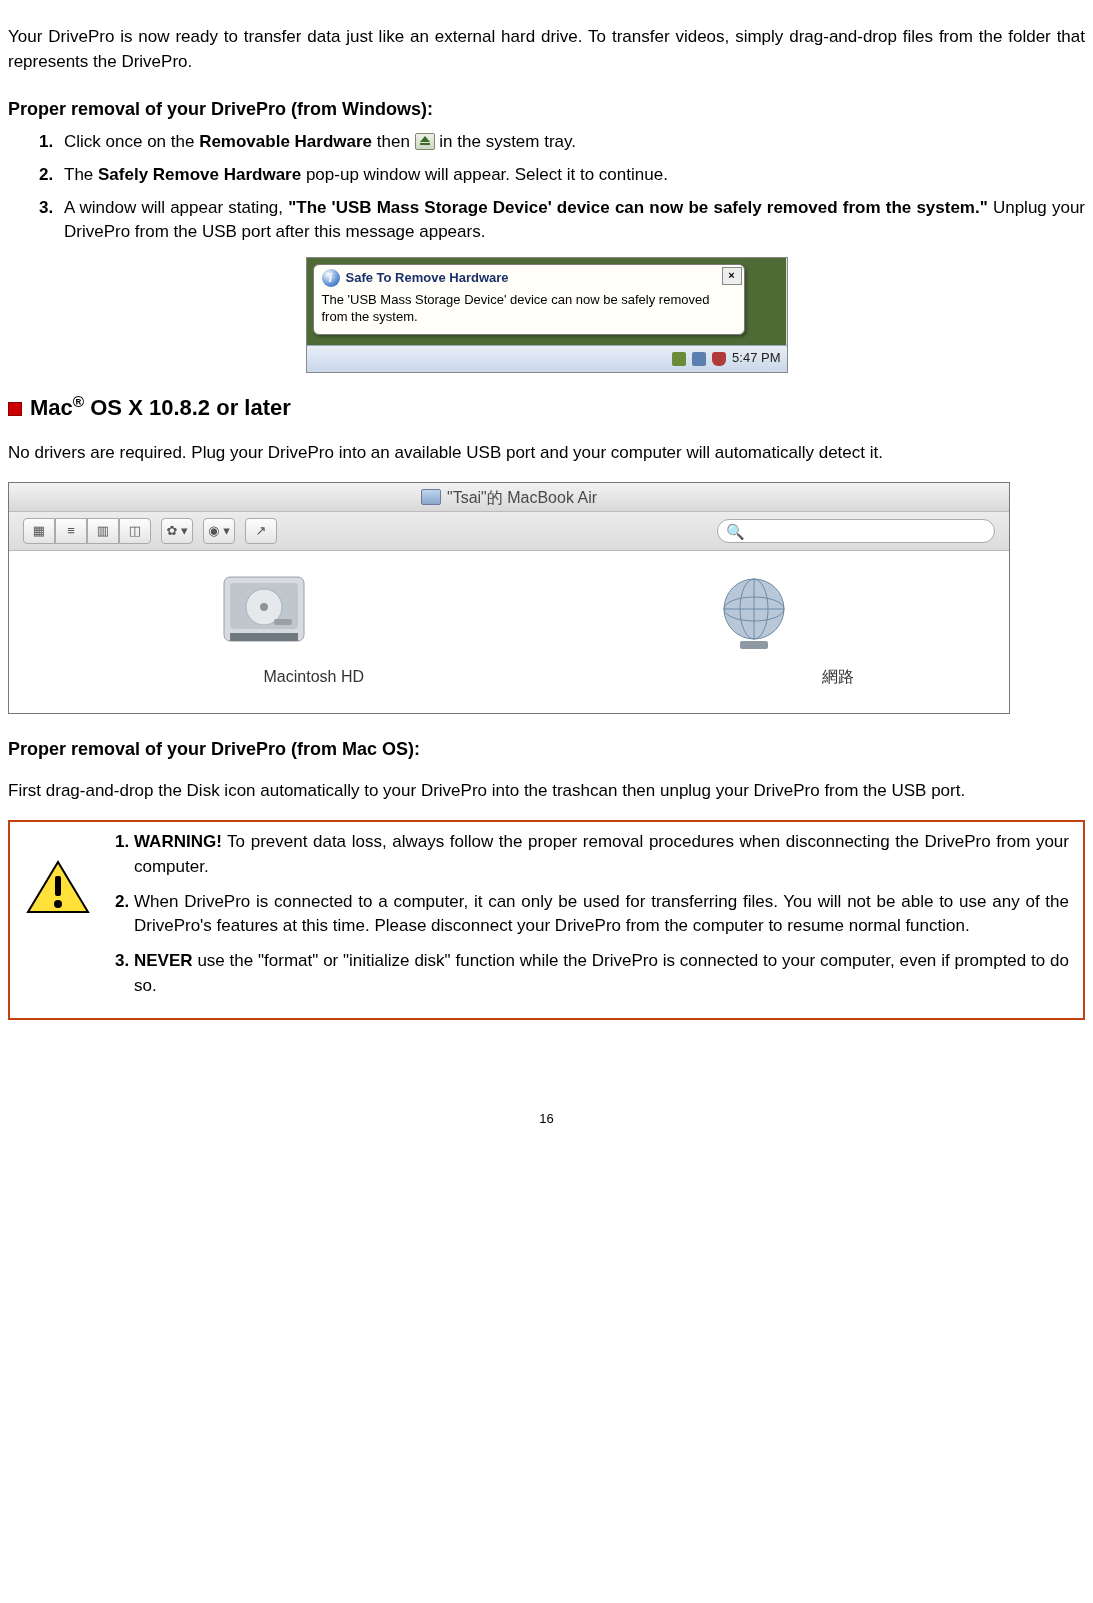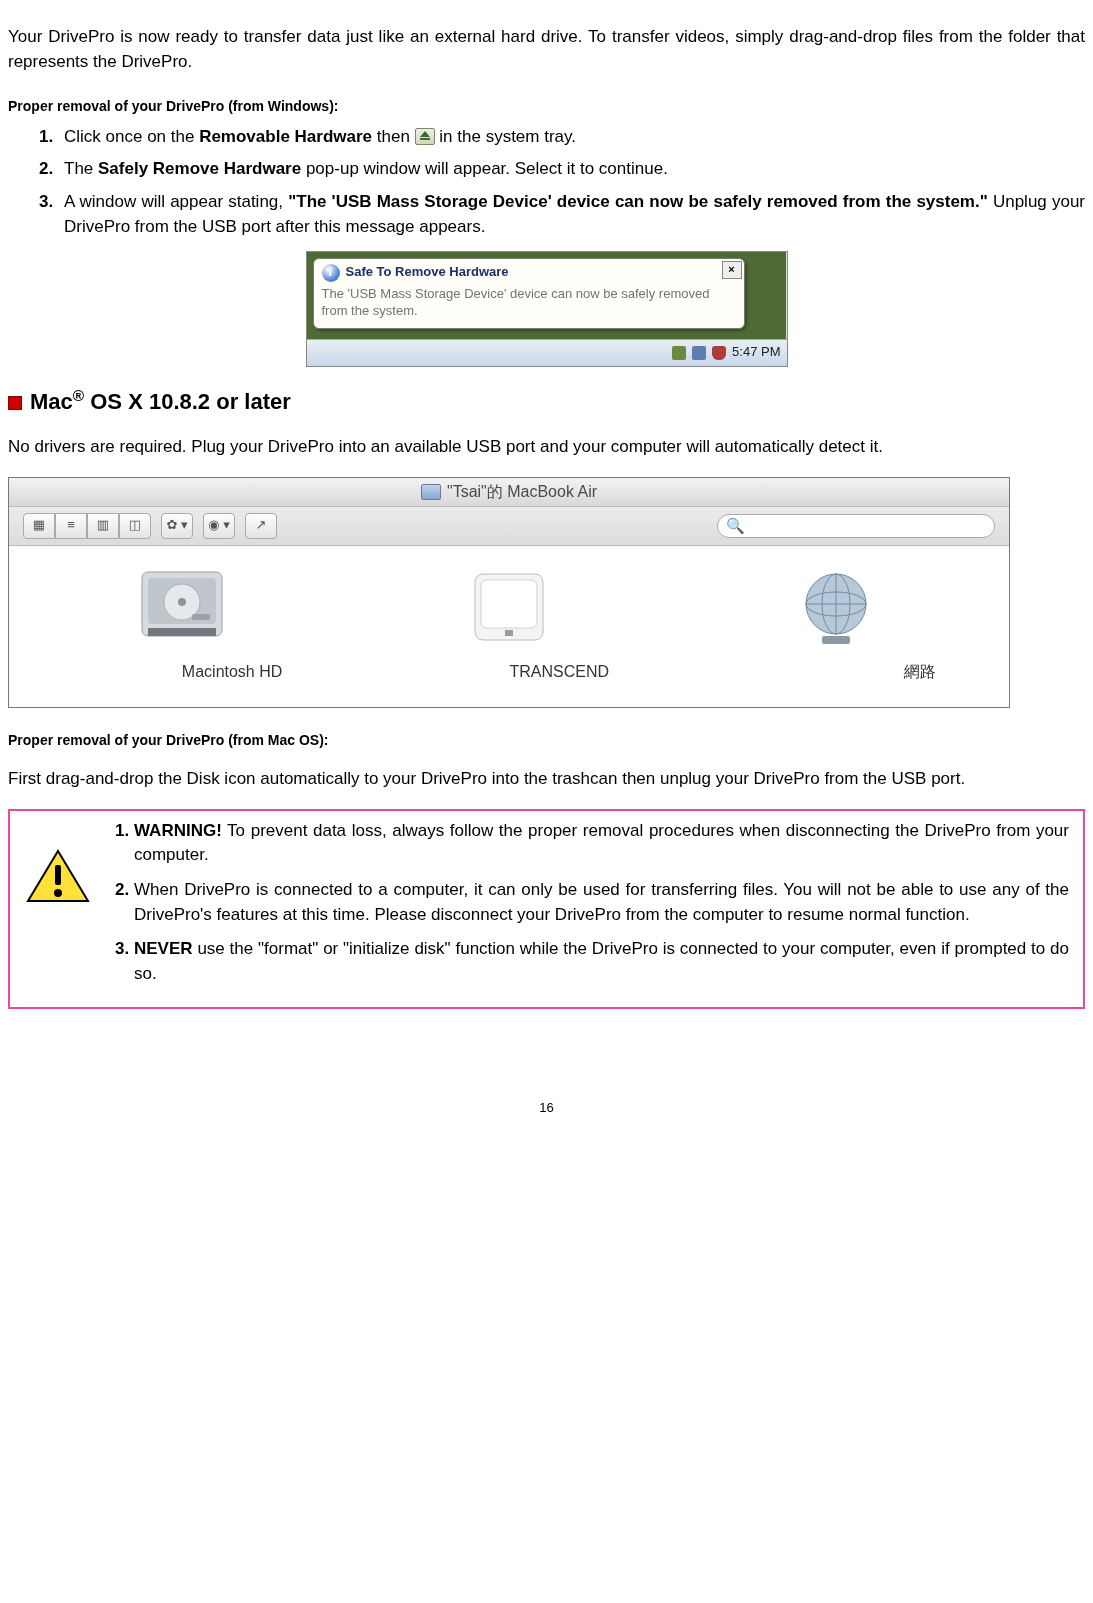--- a/index.html
+++ b/index.html
@@ -6,21 +6,21 @@
     font-family: Arial, Helvetica, sans-serif;
     font-size: 17px;
     color: #000;
     margin: 0;
     padding: 8px 8px 40px 8px;
     width: 1093px;
     box-sizing: border-box;
     line-height: 1.45;
   }
   .justify { text-align: justify; }
-  h3.section-title { font-size: 14px; font-weight: bold; margin: 22px 0 8px 0; }
+  h3.section-title { font-size: 18px; font-weight: bold; margin: 22px 0 8px 0; }
   ol.steps { margin: 4px 0 12px 0; padding-left: 50px; }
   ol.steps > li { padding-left: 6px; margin-bottom: 8px; text-align: justify; }
   ol.steps > li::marker { font-weight: bold; }
   .bold { font-weight: bold; }
   sup { font-size: 0.7em; }
 
   
   .eject-icon {
     display: inline-block;
     width: 18px; height: 15px;
@@ -68,21 +68,21 @@
     display: inline-flex; align-items: center; justify-content: center;
     font-family: Georgia, serif; font-style: italic;
   }
   .win-close {
     position: absolute; top: 2px; right: 2px;
     width: 18px; height: 16px;
     border: 1px solid #888; background: #eee;
     font-size: 11px; line-height: 14px; text-align: center;
     font-weight: bold;
   }
-  .win-bubble-text { color: #737373; margin-top: 4px; line-height: 1.3; }
+  .win-bubble-text { color: #000000; margin-top: 4px; line-height: 1.3; }
   .win-tray {
     background: linear-gradient(#e8eef7,#c9d7ea);
     border-top: 1px solid #9ab;
     height: 26px;
     margin-top: 10px;
     display: flex; align-items: center; justify-content: flex-end;
     padding: 0 6px; gap: 6px;
     color: #222; font-size: 13px;
   }
   .tray-icons { display: flex; gap: 6px; align-items: center; }
@@ -136,21 +136,21 @@
     height: 22px; background: #fff;
     display: flex; align-items: center; padding: 0 8px; color: #999;
   }
   .mac-body { display: flex; justify-content: space-around; padding: 18px 10px 24px 10px; }
   .dev { text-align: right; width: 200px; color: #333; }
   .dev .lbl { margin-top: 10px; font-size: 16px; }
   .dev svg { display: block; margin: 0 auto; }
 
   
   .warn-box {
-    border: 2px solid #ec4899; display: flex; align-items: flex-start;
+    border: 2px solid #c2410c; display: flex; align-items: flex-start;
     padding: 8px 14px 10px 8px; margin-top: 8px; gap: 8px;
   }
   .warn-svg { flex: 0 0 80px; margin-top: 30px; }
   .warn-list { margin: 0; padding-left: 28px; }
   .warn-list > li { margin-bottom: 10px; text-align: justify; }
   .warn-list > li::marker { font-weight: bold; }
 
   .page-num { text-align: center; font-size: 13px; margin-top: 90px; }
 </style>
 </head>
@@ -228,28 +228,20 @@
     <div class="dev">
       <svg width="96" height="86" viewBox="0 0 96 86">
         <rect x="8" y="8" width="80" height="64" rx="6" fill="#d7dbdf" stroke="#9aa0a6"></rect>
         <rect x="14" y="14" width="68" height="46" rx="4" fill="#bfc6cc"></rect>
         <circle cx="48" cy="38" r="18" fill="#e6e9ec" stroke="#aab0b6"></circle>
         <circle cx="48" cy="38" r="4" fill="#8e949a"></circle>
         <rect x="58" y="50" width="18" height="6" rx="2" fill="#9aa0a6"></rect>
         <rect x="14" y="64" width="68" height="8" fill="#707880"></rect>
       </svg>
       <div class="lbl">Macintosh HD</div>
-    </div>
-    <div class="dev">
-      <svg width="96" height="86" viewBox="0 0 96 86">
-        <rect x="14" y="10" width="68" height="66" rx="8" fill="#f4f4f4" stroke="#bcbcbc"></rect>
-        <rect x="20" y="16" width="56" height="48" rx="6" fill="#ffffff" stroke="#d0d0d0"></rect>
-        <rect x="44" y="66" width="8" height="6" fill="#9a9a9a"></rect>
-      </svg>
-      <div class="lbl">TRANSCEND</div>
     </div>
     <div class="dev">
       <svg width="96" height="86" viewBox="0 0 96 86">
         <circle cx="48" cy="40" r="30" fill="#b8c8d8" stroke="#6e8aa6"></circle>
         <ellipse cx="48" cy="40" rx="30" ry="12" fill="none" stroke="#6e8aa6"></ellipse>
         <ellipse cx="48" cy="40" rx="14" ry="30" fill="none" stroke="#6e8aa6"></ellipse>
         <line x1="18" y1="40" x2="78" y2="40" stroke="#6e8aa6"></line>
         <line x1="48" y1="10" x2="48" y2="70" stroke="#6e8aa6"></line>
         <rect x="34" y="72" width="28" height="8" rx="2" fill="#8e98a2"></rect>
       </svg>

